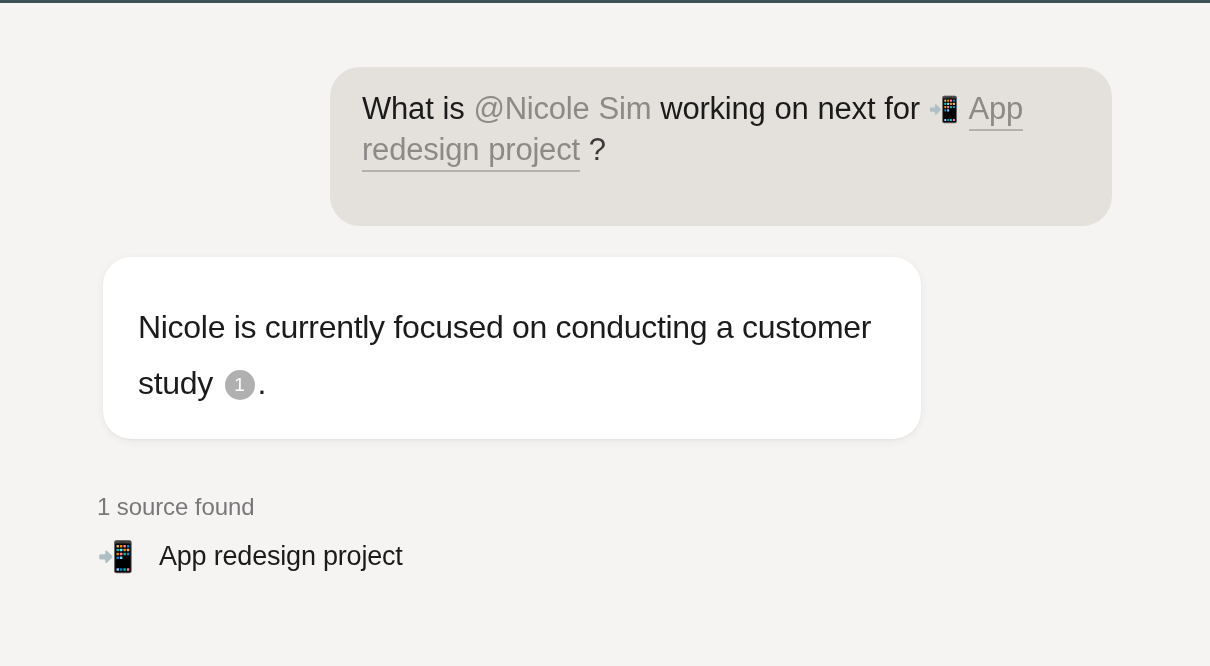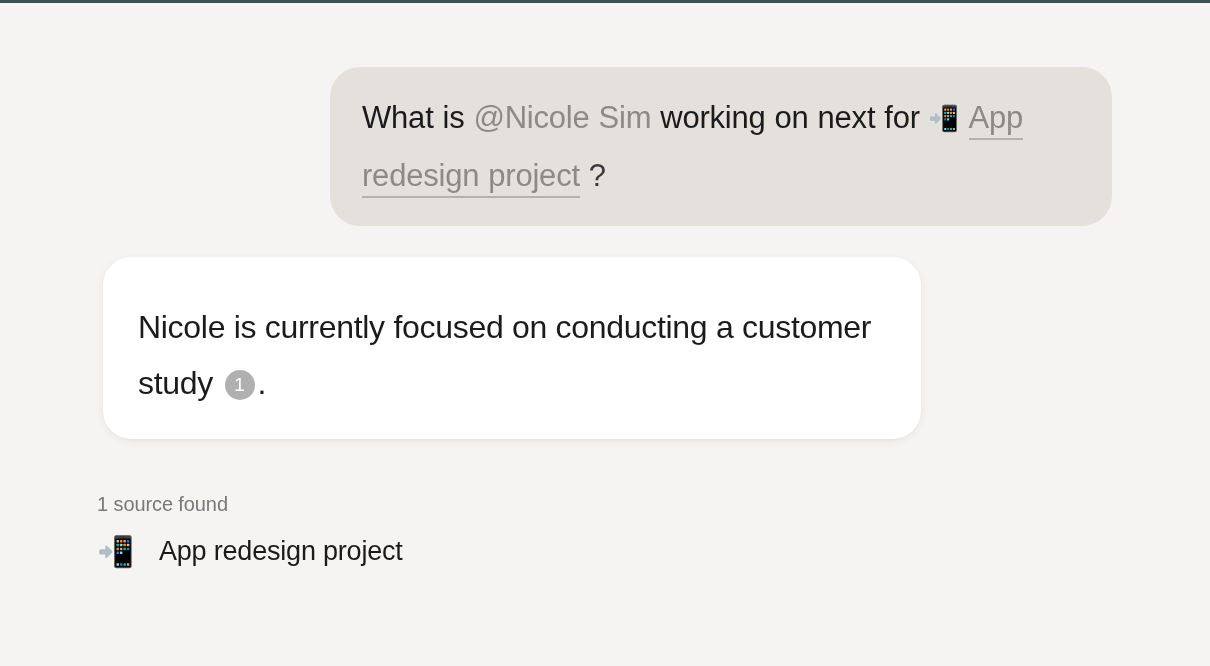--- a/index.html
+++ b/index.html
@@ -33,21 +33,21 @@
     top: 67px;
     width: 782px;
     height: 159px;
     box-sizing: border-box;
     background: #e4e1dd;
     border-radius: 30px;
     padding: 22px 34px 0 32px;
   }
   #question-text {
     font-size: 31px;
-    line-height: 57px;
+    line-height: 40px;
     color: #1b1b1b;
     letter-spacing: -0.2px;
     word-spacing: 0.5px;
   }
   .mention {
     color: #8b8a87;
   }
   .doc-ref {
     color: #8b8a87;
     border-bottom: 2px solid #b4b1ad;
@@ -97,21 +97,21 @@
   }
 
   
   #sources {
     position: absolute;
     left: 97px;
     top: 493px;
     width: 700px;
   }
   #sources-label {
-    font-size: 20px;
+    font-size: 24px;
     color: #78787a;
     letter-spacing: -0.1px;
   }
   .source-row {
     display: flex;
     align-items: center;
     margin-top: 20px;
   }
   .source-icon {
     font-family: "DejaVu Sans", sans-serif;

